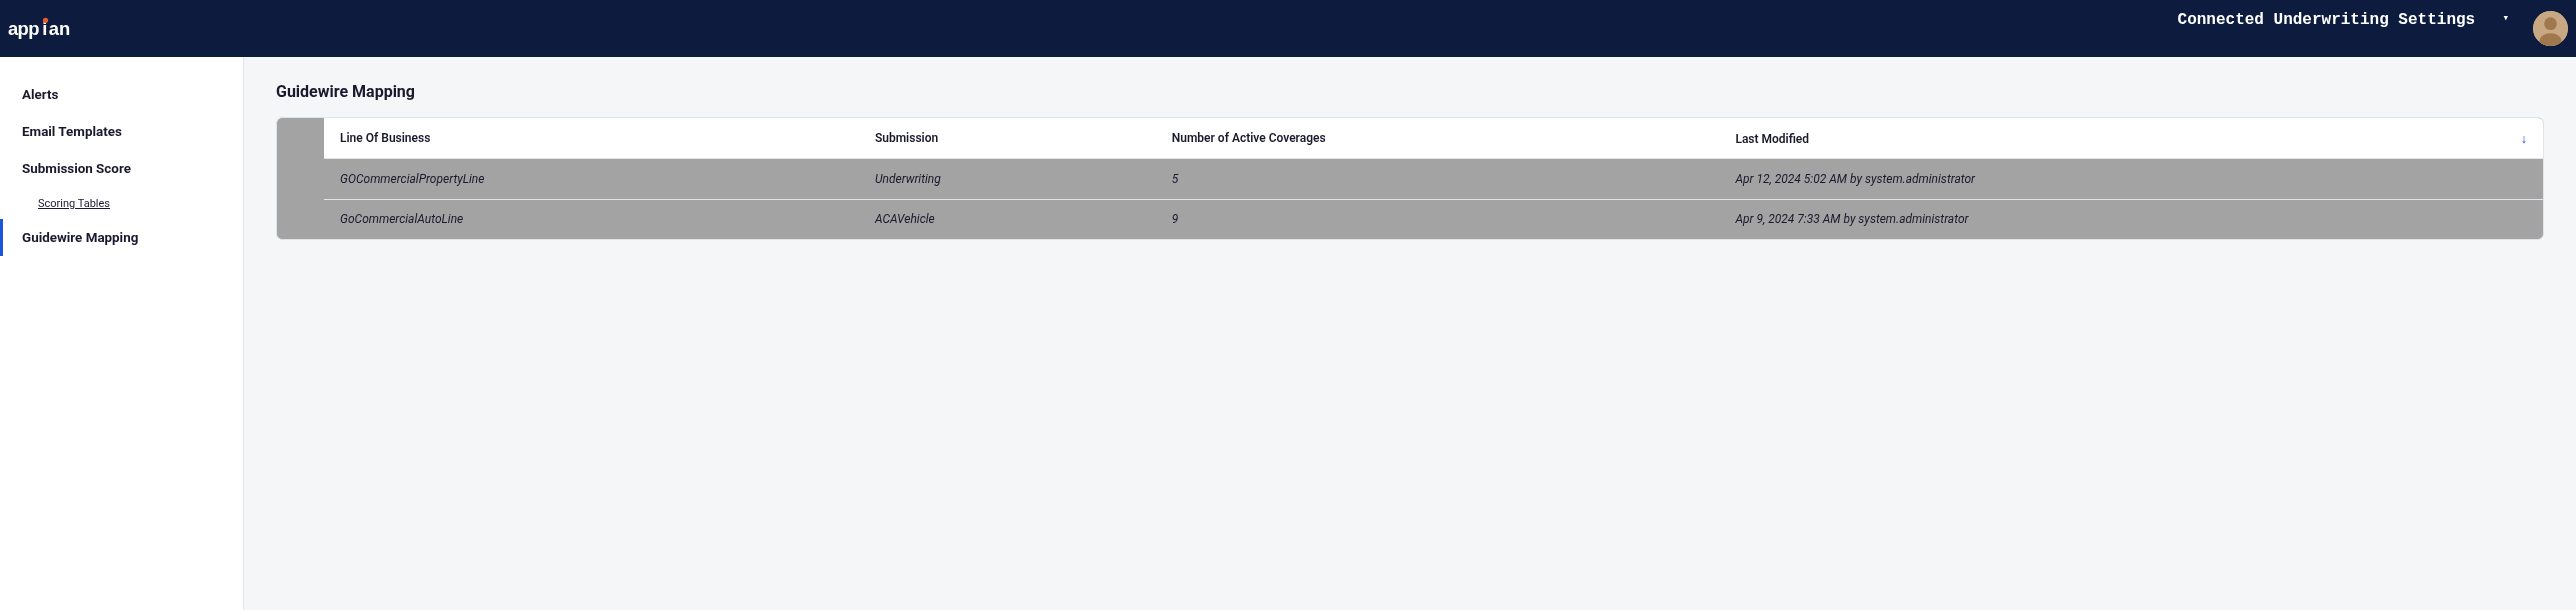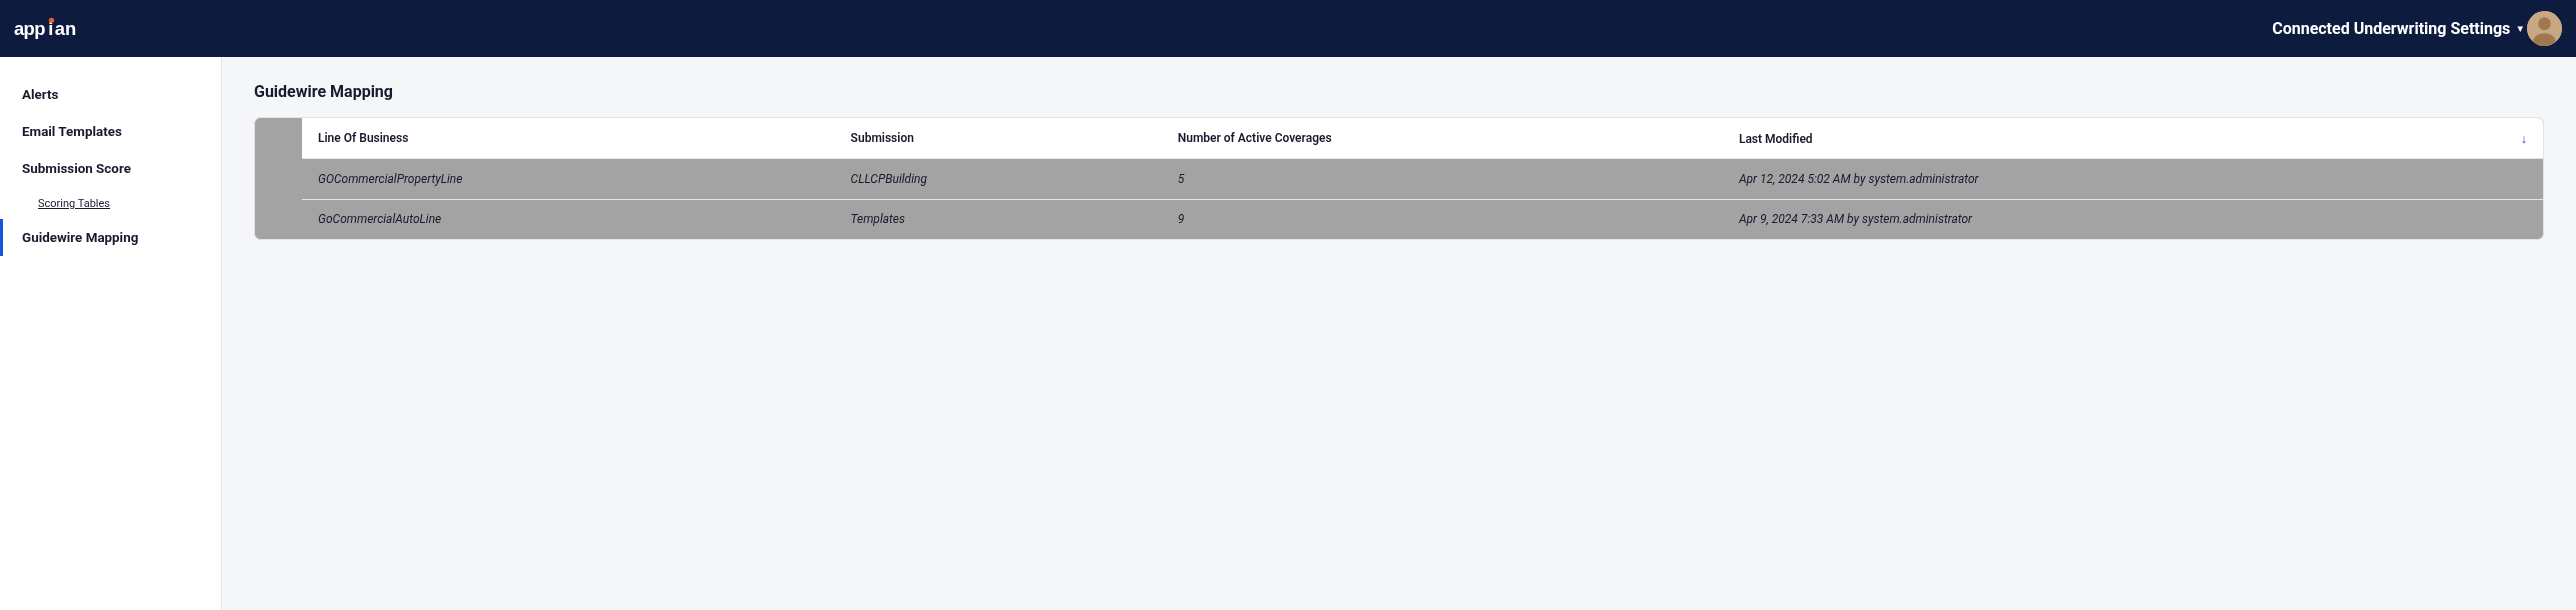--- a/index.html
+++ b/index.html
@@ -14,32 +14,32 @@
       min-height: 100vh;
     }
 
     
     .header {
       background: #0d1b3e;
       height: 57px;
       display: flex;
       align-items: center;
       justify-content: space-between;
-      padding: 0 14px;
+      padding: 0 8px;
     }
 
     .header-logo {
       display: flex;
       align-items: center;
     }
 
     .header-right {
       display: flex;
-      align-items: center;
-      gap: 4px;
+      gap: 24px;
+      font-family: Liberation Mono, monospace;
     }
 
     .header-title {
       color: #ffffff;
       font-size: 16px;
       font-weight: 700;
     }
 
     .header-chevron {
       color: #ffffff;
@@ -60,21 +60,21 @@
     }
 
     
     .layout {
       display: flex;
       min-height: calc(100vh - 57px);
     }
 
     
     .sidebar {
-      width: 222px;
+      width: 244px;
       background: #ffffff;
       border-right: 0.8px solid #e2e4e9;
       padding: 19px 0;
       flex-shrink: 0;
     }
 
     .sidebar-item {
       padding: 11px 22px;
       font-size: 13.4px;
       font-weight: 700;
@@ -233,28 +233,28 @@
                 <span>Last Modified</span>
                 <span class="sort-icon">↓</span>
               </div>
             </th>
           </tr>
         </thead>
         <tbody>
 
           <tr class="table-row">
             <td>GOCommercialPropertyLine</td>
-            <td>CLLCPBuilding</td>
+            <td>Underwriting</td>
             <td>5</td>
             <td>Apr 12, 2024 5:02 AM by system.administrator</td>
           </tr>
 
           <tr class="table-row">
             <td>GoCommercialAutoLine</td>
-            <td>Templates</td>
+            <td>ACAVehicle</td>
             <td>9</td>
             <td>Apr 9, 2024 7:33 AM by system.administrator</td>
           </tr>
         </tbody>
       </table>
     </div>
   </main>
 </div>
 
 

